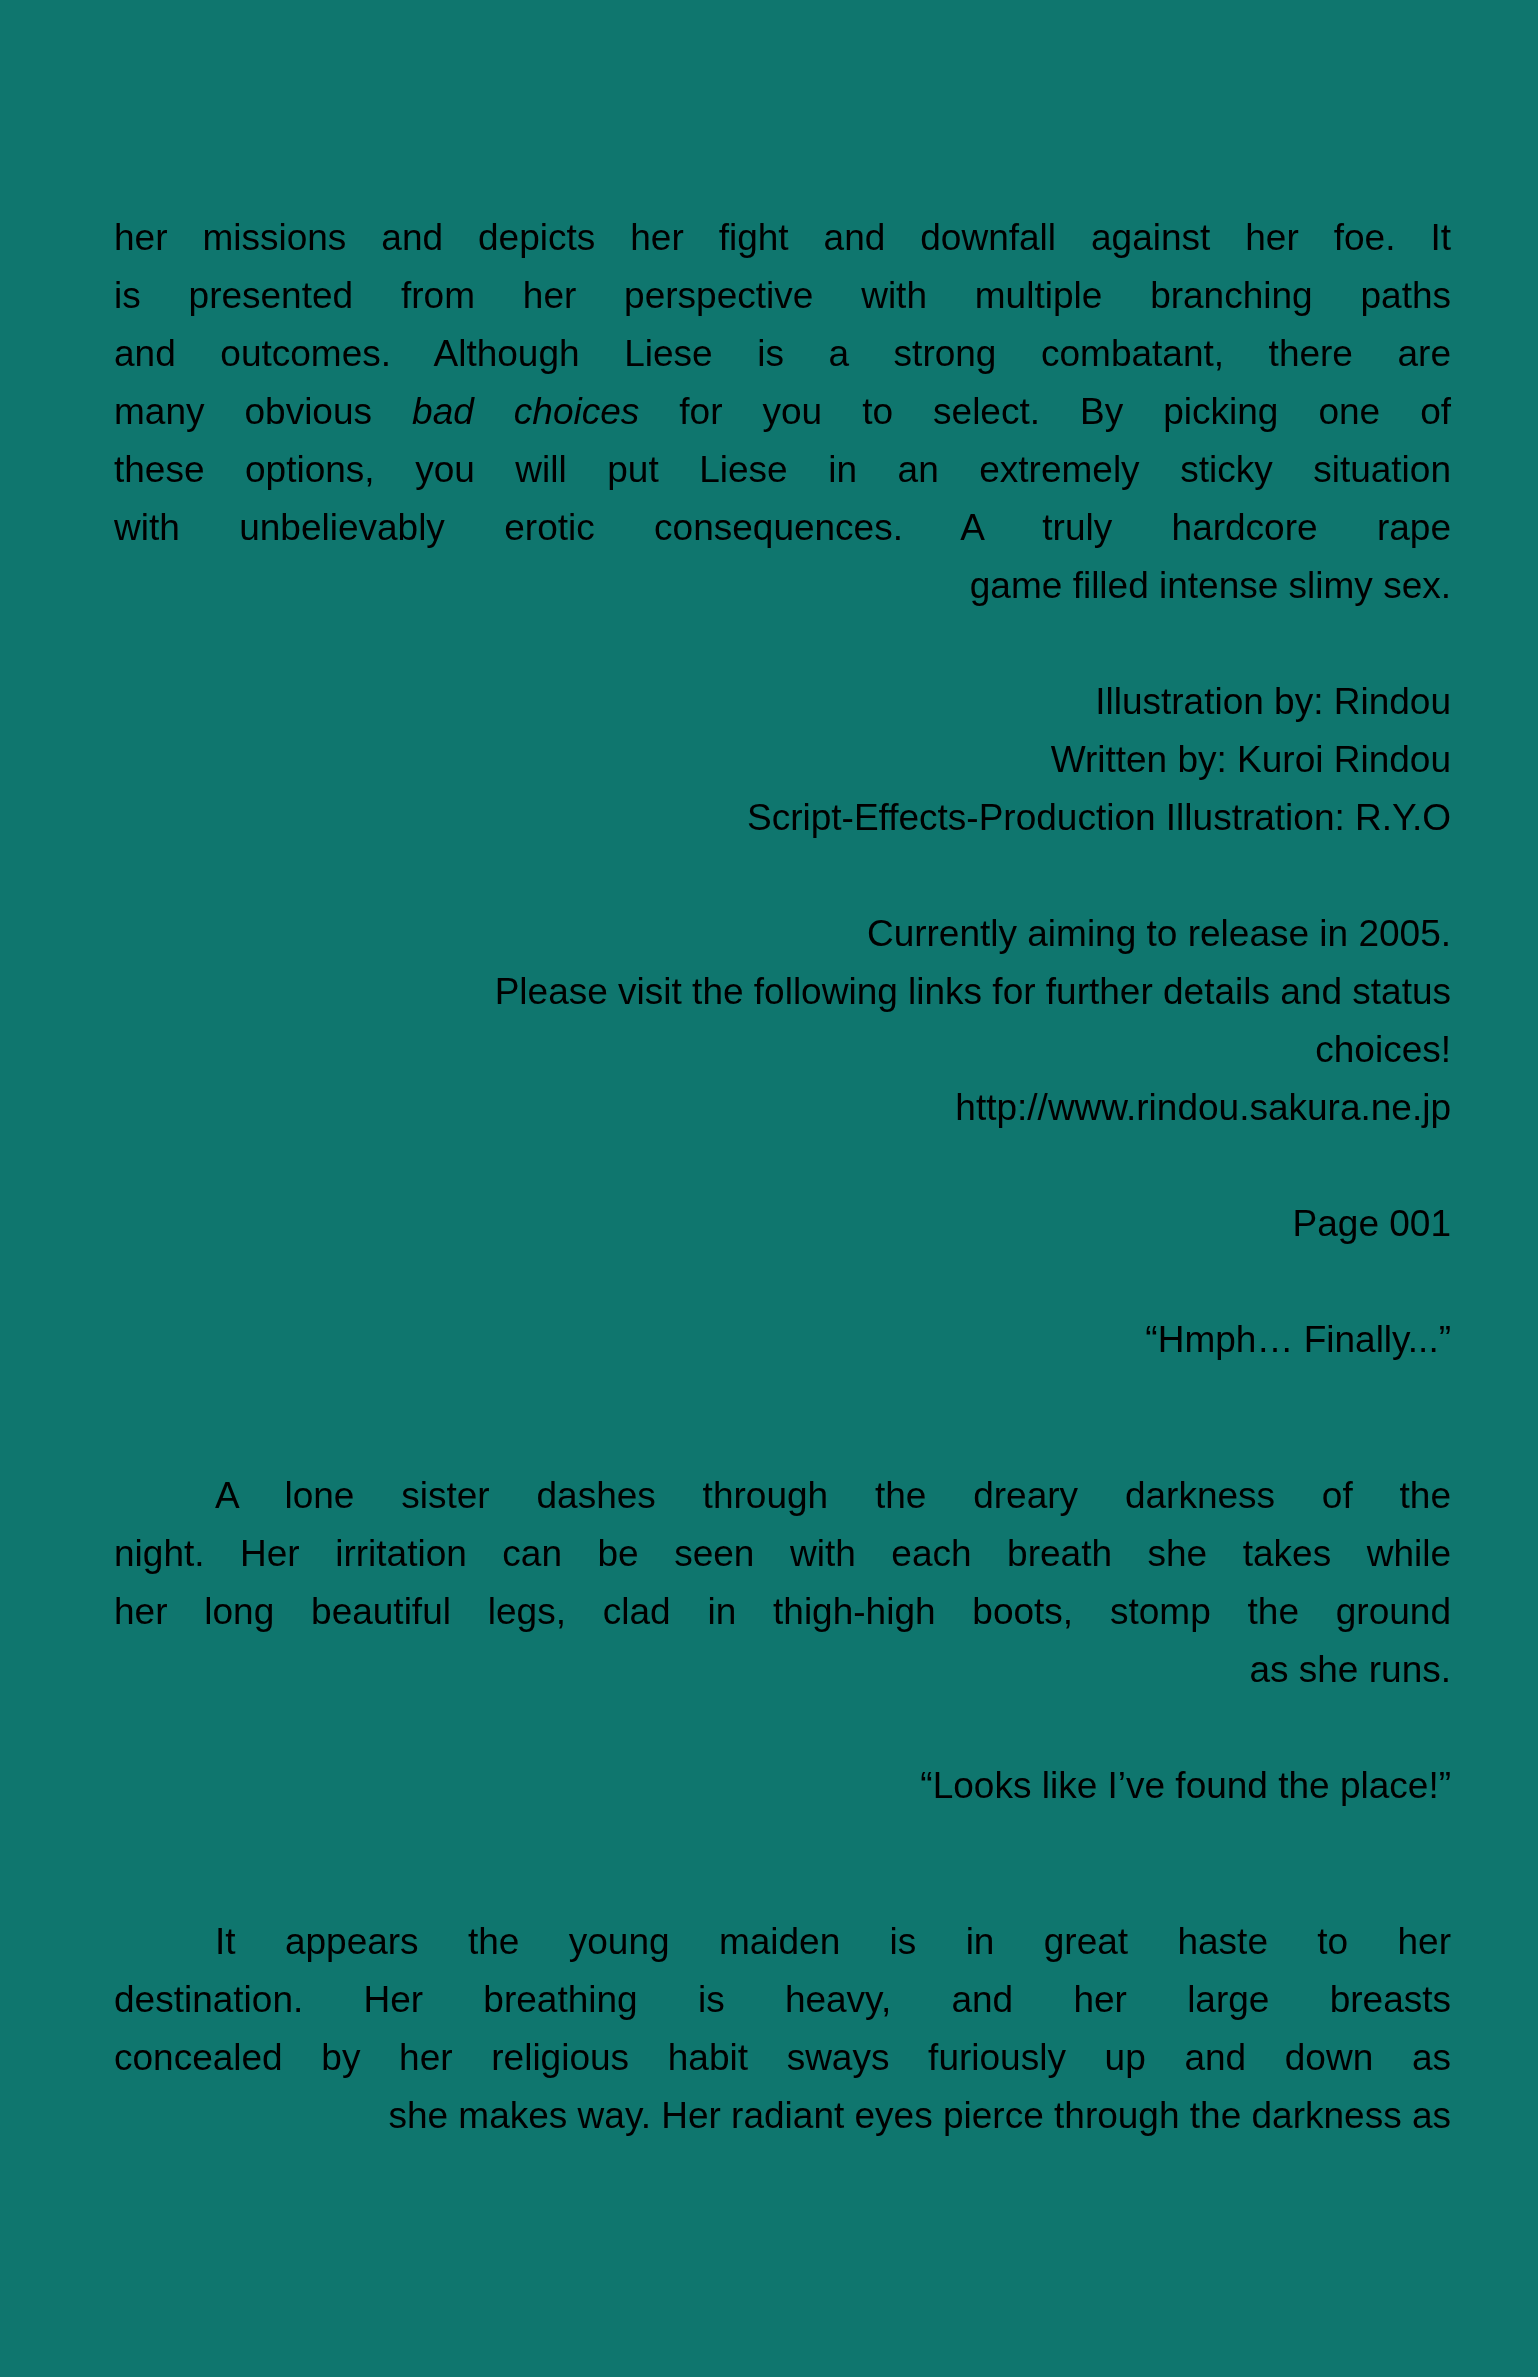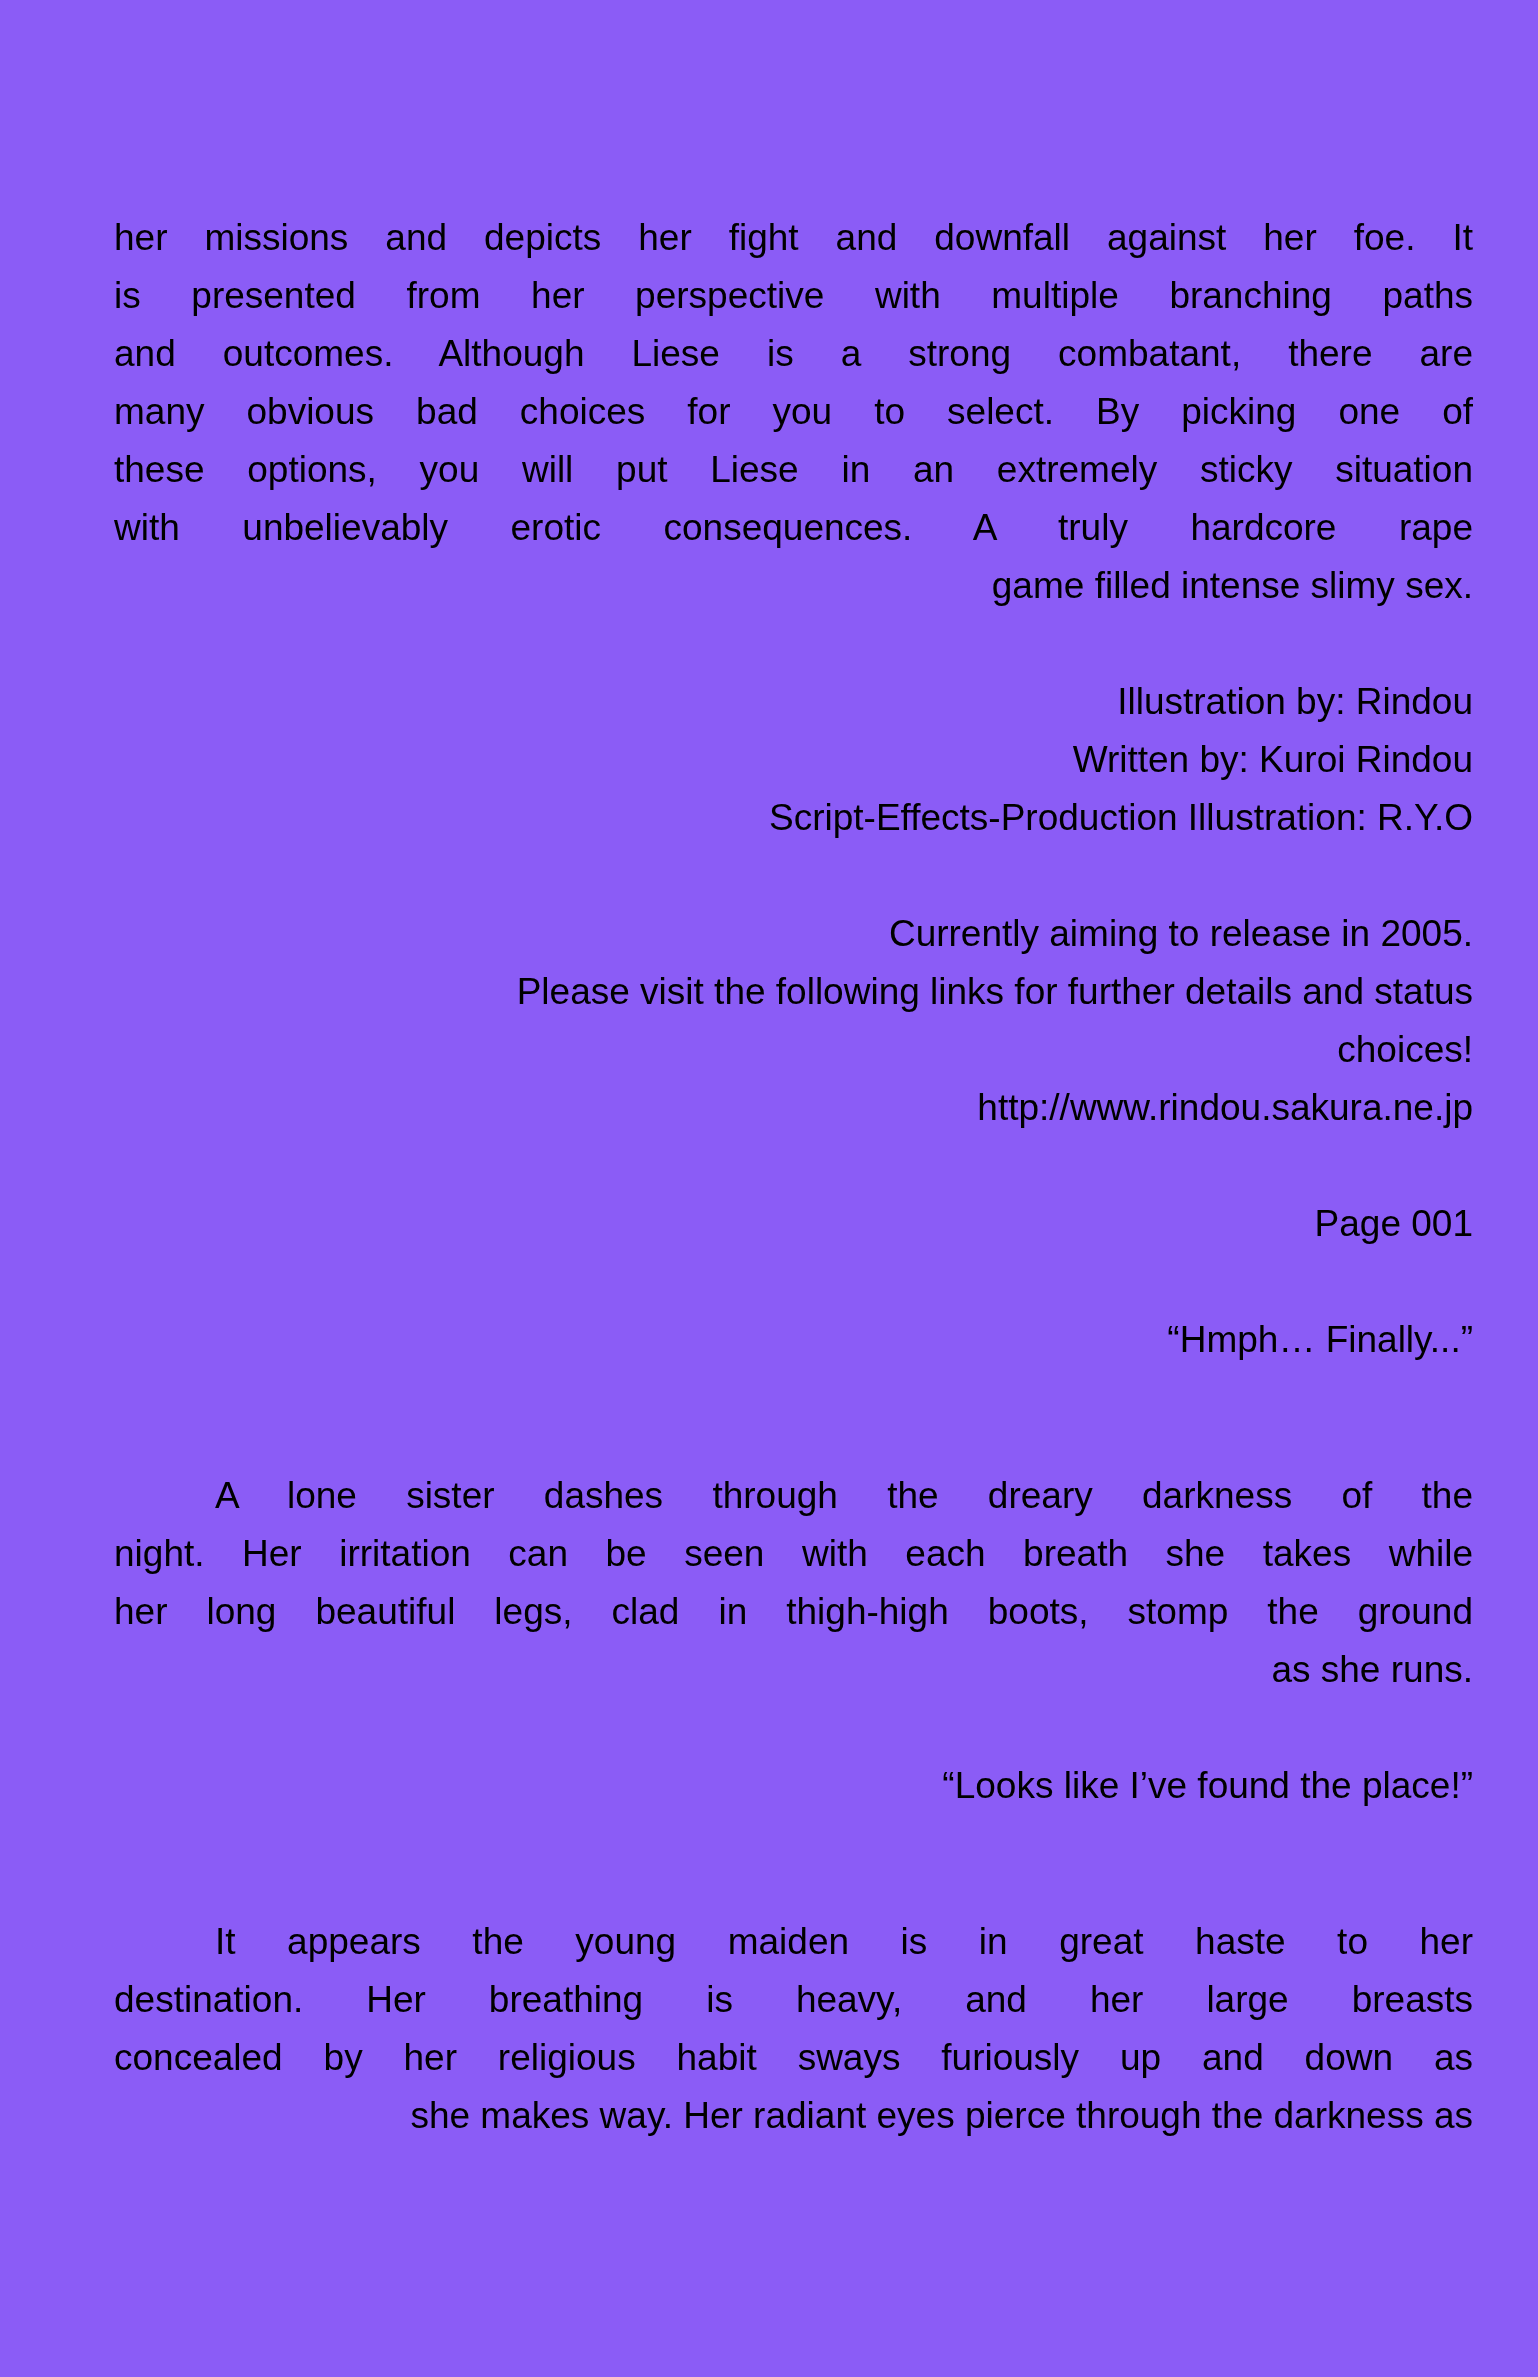--- a/index.html
+++ b/index.html
@@ -5,26 +5,26 @@
   html, body {
     margin: 0;
     padding: 0;
     background: #ffffff;
   }
   .page {
     position: relative;
     width: 1538px;
     height: 2377px;
     box-sizing: border-box;
-    background: #8b5cf6;
+    background: #0f766e;
     color: #000000;
     font-family: "Liberation Sans", "DejaVu Sans", sans-serif;
     font-size: 37px;
     line-height: 58px;
-    padding: 209px 65px 0 114px;
+    padding: 209px 87px 0 114px;
     overflow: hidden;
   }
   .ln {
     height: 58px;
     overflow: hidden;
     white-space: nowrap;
     text-align: right;
   }
   
   .j {
@@ -34,20 +34,21 @@
   }
   
   .ind {
     padding-left: 101px;
     margin-top: 40px;
   }
   .gap {
     height: 58px;
   }
   .it {
+    font-style: italic;
   }
 </style>
 </head>
 <body>
 
 <div class="page">
 
   <div>
     <div class="ln j">her missions and depicts her fight and downfall against her foe. It</div>
     <div class="ln j">is presented from her perspective with multiple branching paths</div>

